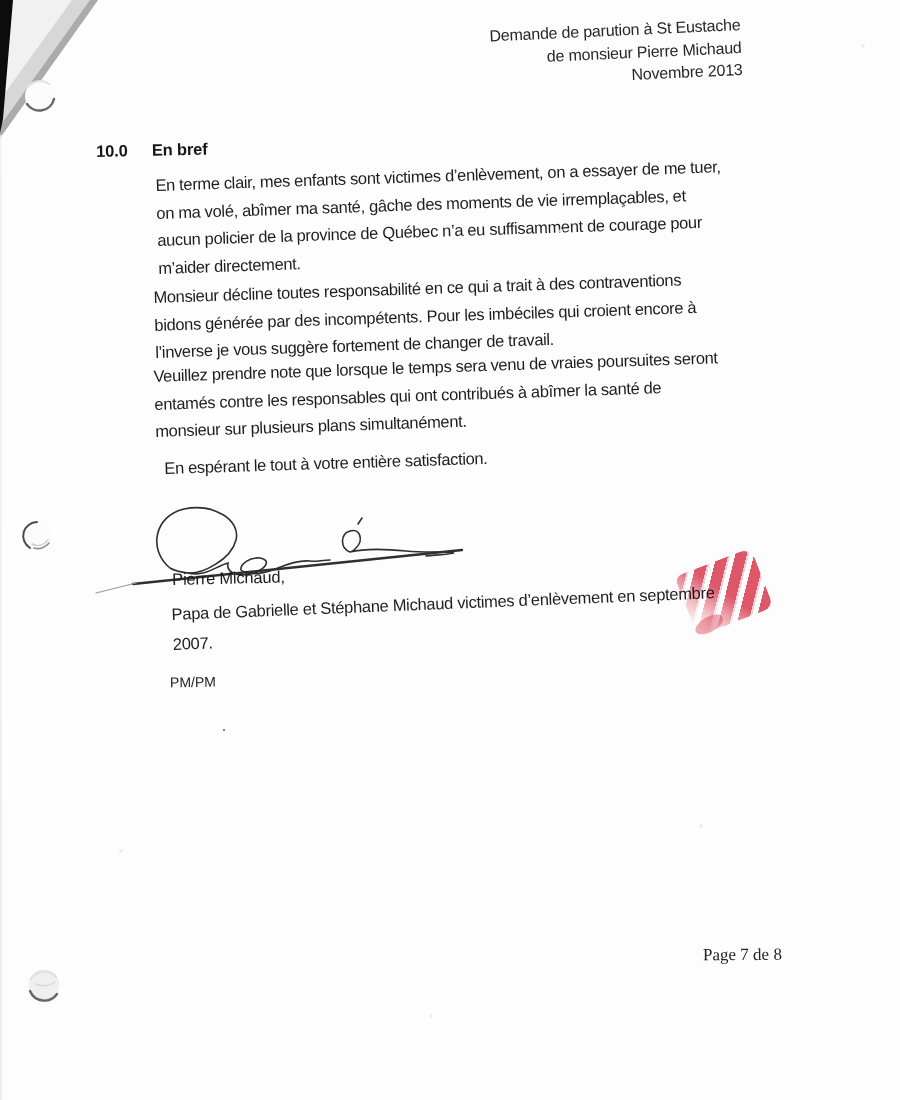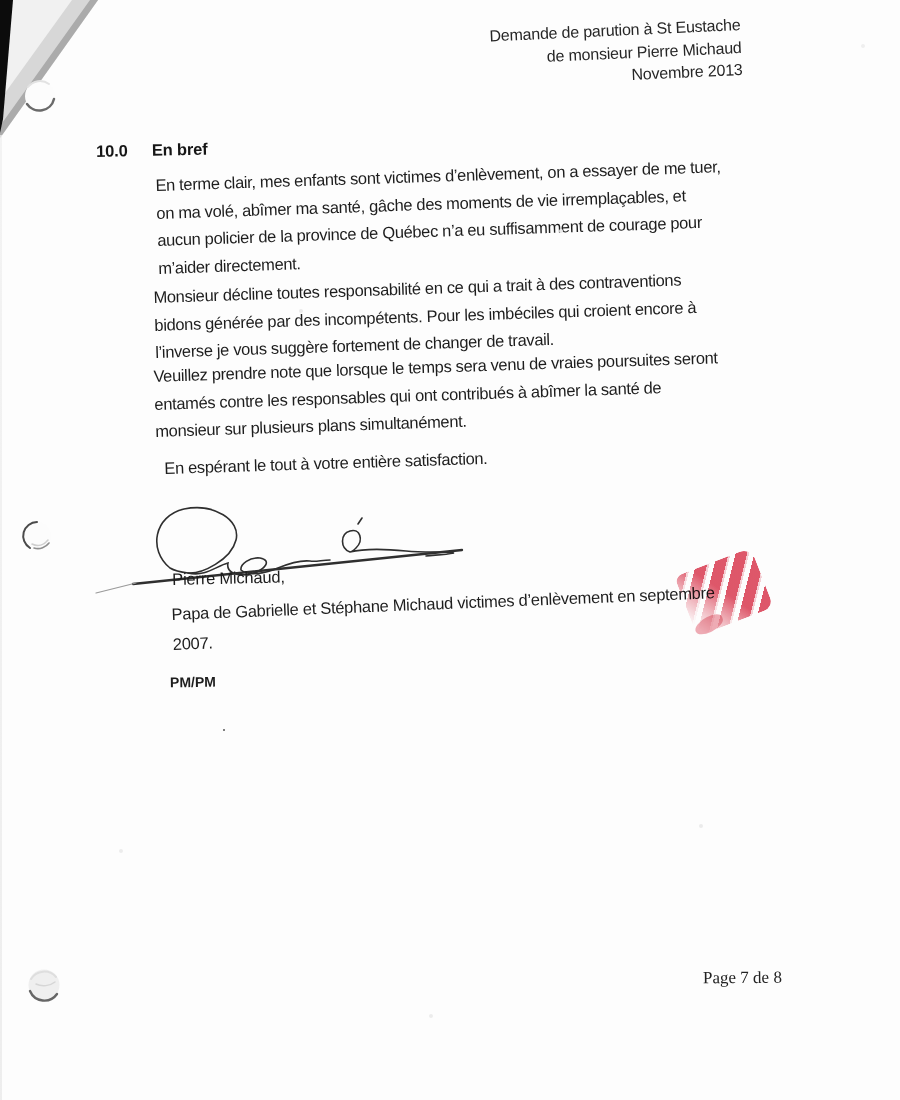--- a/index.html
+++ b/index.html
@@ -36,25 +36,25 @@
   #p3{left:153px;top:363px;transform:rotate(-1.9deg);}
   #p4{left:164px;top:455px;transform:rotate(-1.8deg);}
 
   
   .closing-name{position:absolute;left:172px;top:570px;font-size:16.5px;letter-spacing:-0.2px;
     transform:rotate(-1.3deg);transform-origin:0 0;white-space:nowrap;}
   .closing-caption{position:absolute;left:171px;top:599px;font-size:16.5px;letter-spacing:-0.3px;
     line-height:30px;transform:rotate(-2.3deg);transform-origin:0 0;}
   .closing-caption div{white-space:nowrap;}
   .closing-initials{position:absolute;left:170px;top:674px;font-size:14px;
-    transform:rotate(-0.8deg);white-space:nowrap;font-weight:bold;}
+    transform:rotate(-0.8deg);white-space:nowrap;}
 
   
   .page-footer{
-    position:absolute;left:703px;top:968px;font-family:"Liberation Serif",serif;
+    position:absolute;left:703px;top:945px;font-family:"Liberation Serif",serif;
     font-size:17px;color:#222;white-space:nowrap;transform:rotate(-0.5deg);
   }
 
   
   .signature{position:absolute;left:88px;top:498px;width:385px;height:102px;}
 
   
   .stamp{
     position:absolute;left:683px;top:560px;width:82px;height:64px;
     transform:rotate(-21deg);transform-origin:50% 50%;

